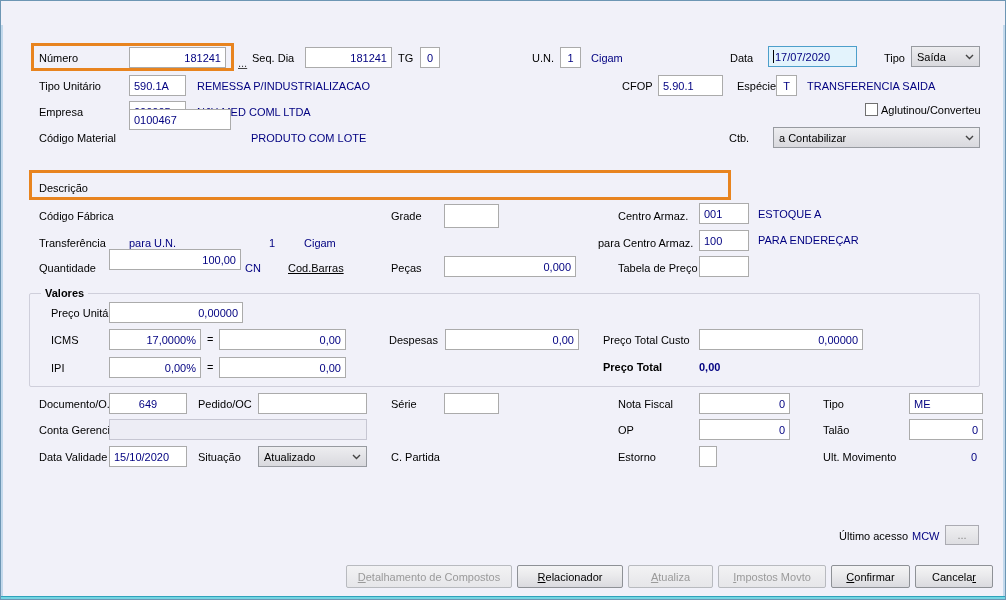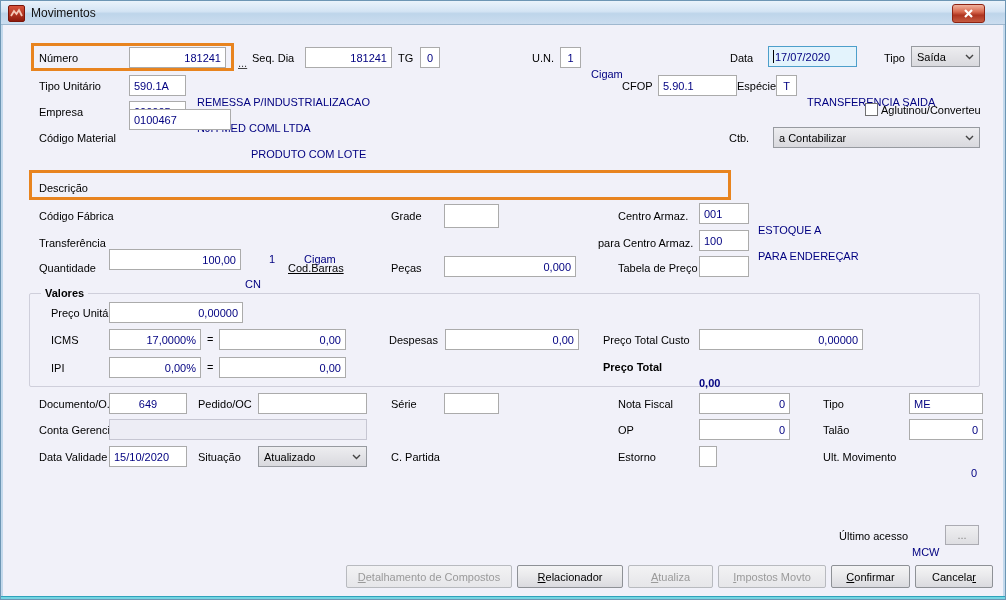--- a/index.html
+++ b/index.html
@@ -13,21 +13,21 @@
   .app-icon{position:absolute;left:7px;top:4px;width:17px;height:17px;border-radius:2px;
        background:linear-gradient(180deg,#D9543C,#8E1A0C);border:1px solid #7A150A;box-sizing:border-box;}
   .close-btn{position:absolute;left:951px;top:3px;width:33px;height:19px;border-radius:3px;
        background:linear-gradient(180deg,#F0B39E 0%,#D96A50 40%,#AE3420 60%,#C65B41 100%);
        border:1px solid #8E2313;box-sizing:border-box;display:flex;align-items:center;justify-content:center;}
   .frame-bottom{position:absolute;left:0;top:595px;width:1006px;height:5px;background:#74D4E2;border-top:1px solid #2FA3BC;box-sizing:border-box;}
   .frame-left{position:absolute;left:0;top:24px;width:2px;height:571px;background:#C3D9EC;}
   .frame-right{position:absolute;right:0;top:24px;width:2px;height:571px;background:#C3D9EC;}
 
   .lbl{position:absolute;white-space:nowrap;color:#000;}
-  .blue{color:#000080;margin-top:16px;}
+  .blue{color:#000080;}
   .bold{font-weight:bold;}
   .ul{text-decoration:underline;}
 
   .inp{position:absolute;height:21px;background:#fff;border:1px solid #ABABAB;box-sizing:border-box;
        color:#000080;display:flex;align-items:center;padding:0 4px;white-space:nowrap;overflow:hidden;}
   .inp.right{justify-content:flex-end;}
   .inp.center{justify-content:center;}
   .inp.disabled{background:#EDEDF5;border-color:#C6C6D2;}
   .inp.focus{background:#E3F3FC;border-color:#4D9FCB;}
   .caret{width:1px;height:13px;background:#000;margin-right:1px;flex:0 0 auto;}
@@ -50,33 +50,20 @@
   .btn.disabled{color:#9A9A9A;border-color:#B8BABF;background:linear-gradient(180deg,#F2F2F4,#E6E6E9);}
   .accel{text-decoration:underline;}
   .mini-btn{position:absolute;height:20px;box-sizing:border-box;display:flex;align-items:center;justify-content:center;
        background:linear-gradient(180deg,#EFEFF1,#DEDEE2);border:1px solid #ABABB2;color:#8A8A8A;}
 </style>
 </head>
 <body>
 
 <div class="win">
 
-  <div class="titlebar">
-    <div class="app-icon">
-      <svg width="15" height="15" viewBox="0 0 15 15">
-          <path d="M2 10 L5 5 L7.5 8 L10 4 L13 10" stroke="#F4C9B8" stroke-width="1.8" fill="none"></path>
-        </svg>
-    </div>
-    <span class="title-text">Movimentos</span>
-    <div class="close-btn">
-      <svg width="11" height="9" viewBox="0 0 11 9">
-          <path d="M2 1 L9 8 M9 1 L2 8" stroke="#fff" stroke-width="2.2"></path>
-        </svg>
-    </div>
-  </div>
 
   <span class="lbl" style="left:38px;top:51px">Número</span>
   <div class="inp right" style="left:128px;top:46px;width:97px">
       <span>181241</span>
     </div>
   <span class="lbl ul" style="left:237px;top:56px;color:#444">...</span>
   <span class="lbl" style="left:251px;top:51px">Seq. Dia</span>
   <div class="inp right" style="left:304px;top:46px;width:87px">
       <span>181241</span>
     </div>
@@ -101,21 +88,21 @@
         <path d="M1 1 L4.5 4.5 L8 1" stroke="#444" stroke-width="1.4" fill="none"></path>
       </svg>
   </div>
 
   <span class="lbl" style="left:38px;top:79px">Tipo Unitário</span>
   <div class="inp" style="left:128px;top:74px;width:57px">
       <span>590.1A</span>
     </div>
   <span class="lbl blue" style="left:196px;top:79px">REMESSA P/INDUSTRIALIZACAO</span>
   <span class="lbl" style="left:621px;top:79px">CFOP</span>
-  <div class="inp" style="left:657px;top:74px;width:79px">
+  <div class="inp" style="left:657px;top:74px;width:65px">
       <span>5.90.1</span>
     </div>
   <span class="lbl" style="left:736px;top:79px">Espécie</span>
   <div class="inp center" style="left:775px;top:74px;width:21px">
       <span>T</span>
     </div>
   <span class="lbl blue" style="left:806px;top:79px">TRANSFERENCIA SAIDA</span>
 
   <span class="lbl" style="left:38px;top:105px">Empresa</span>
   <div class="inp" style="left:128px;top:100px;width:57px">

